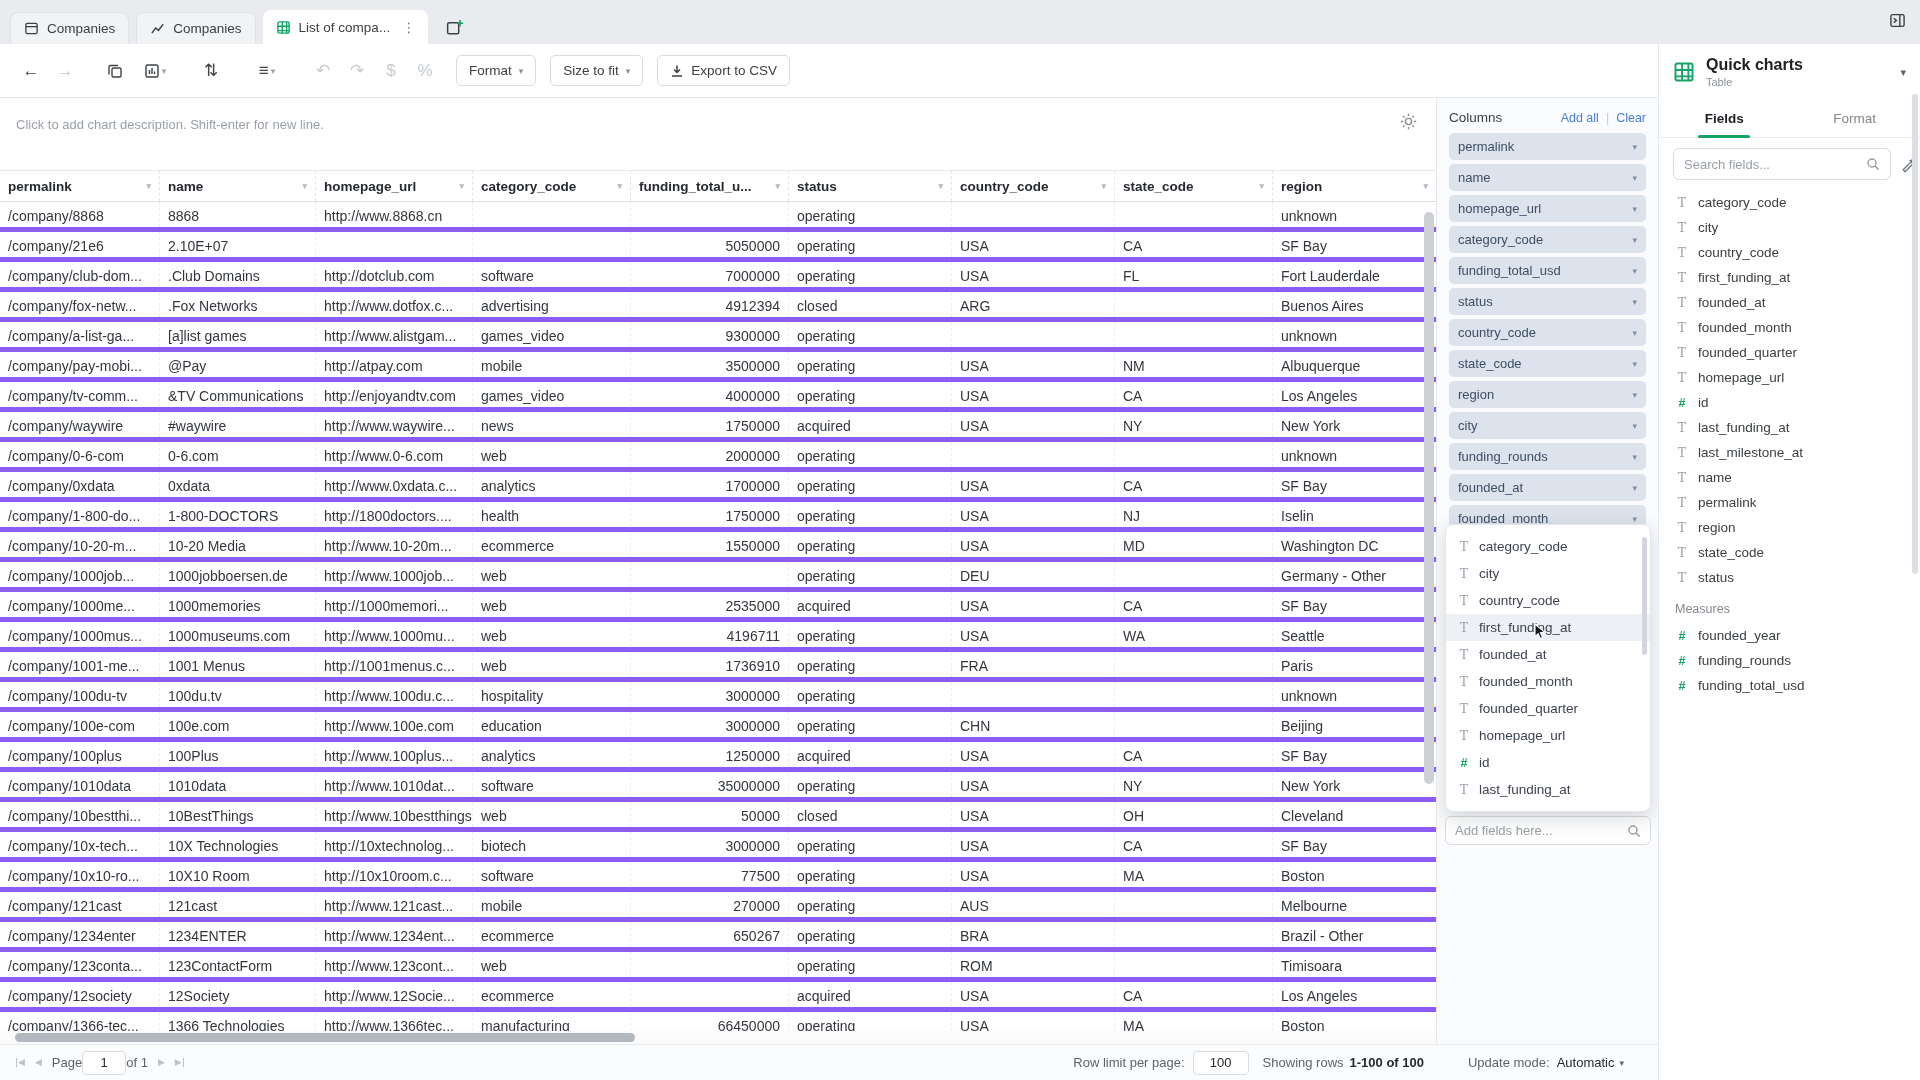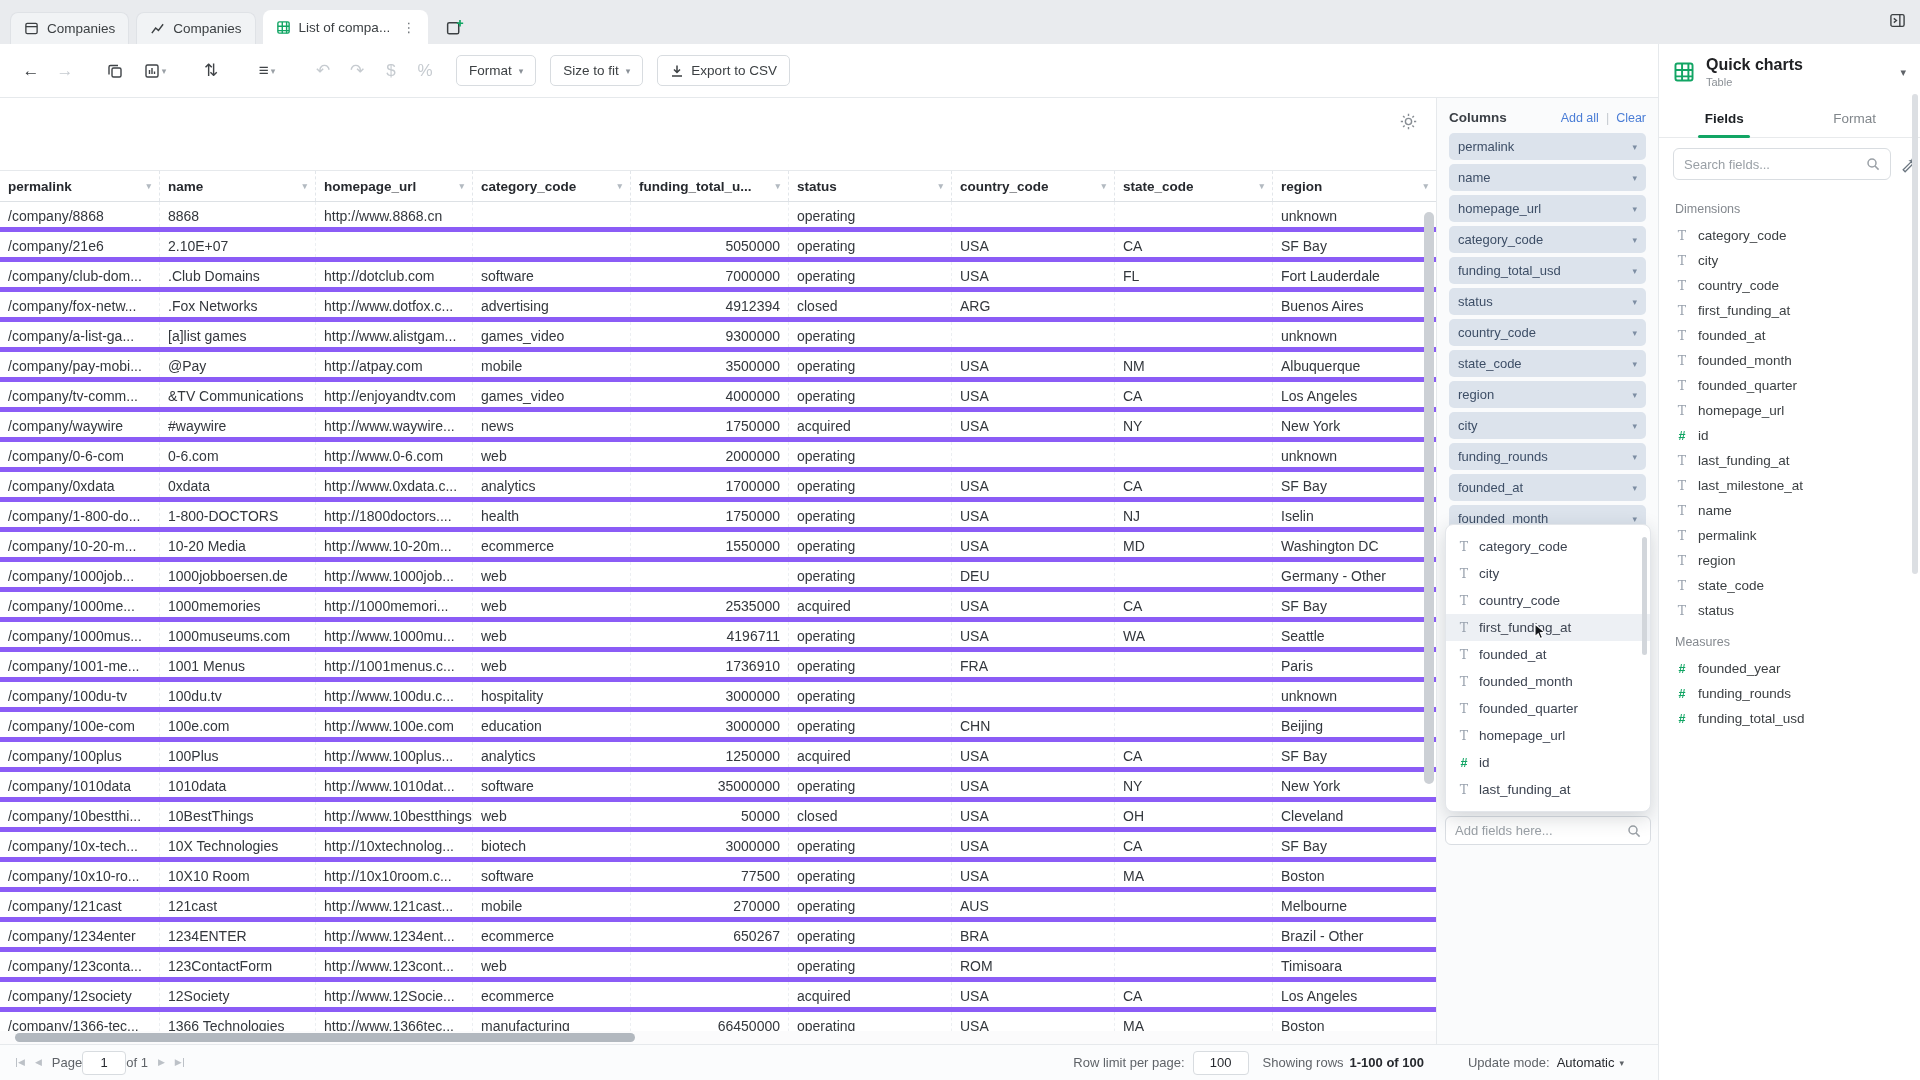--- a/index.html
+++ b/index.html
@@ -60,21 +60,21 @@
   .th:nth-child(8),.tr .td:nth-child(8){width:158px}
   .th:nth-child(9),.tr .td:nth-child(9){flex:1;min-width:0;border-right:none}
   .td:nth-child(5){text-align:right}
   .vscroll{position:absolute;right:2px;top:42px;width:10px;height:572px;background:#ccd0d5;border-radius:5px}
   .hscroll{height:13px;flex:none;position:relative;background:#fbfbfc}
   .hscroll-thumb{position:absolute;left:15px;top:2px;height:9px;width:620px;background:#b2b8bf;border-radius:5px}
 
   
   .columns-panel{width:222px;flex:none;background:#fafbfc;border-left:1px solid #e6e9ec;position:relative;overflow:hidden}
   .cp-head{display:flex;align-items:center;justify-content:space-between;padding:12px 12px 8px}
-  .cp-title{font-size:13.5px;font-weight:700;color:#3a3f45}
+  .cp-title{font-size:13.5px;font-weight:400;color:#3a3f45}
   .cp-links{font-size:12.5px;display:flex;gap:7px;align-items:center}
   .cp-link{color:#4a7dd6}
   .cp-link-sep{color:#c5cad0}
   .chips{padding:0 12px;display:flex;flex-direction:column;gap:4px}
   .chip{height:27px;background:#dce3ec;border-radius:5px;display:flex;align-items:center;justify-content:space-between;
     padding:0 9px;font-size:13px;color:#3d4e66;flex:none}
   .chip .caret{color:#7d8da3;font-size:9px}
   .dropdown{position:absolute;left:8px;top:426px;width:206px;height:288px;background:#fff;border:1px solid #e3e6ea;
     border-radius:8px;box-shadow:0 6px 20px rgba(30,40,50,.18);padding:8px 0;z-index:5;overflow:hidden}
   .dd-item{height:27px;display:flex;align-items:center;gap:8px;padding:0 11px;font-size:13.5px;color:#3c4350;position:relative}
@@ -243,20 +243,21 @@
               </svg>
           </span>
           <span>Export to CSV</span>
         </div>
       </div>
 
       <div class="main-row">
 
         <div class="grid-area">
           <div class="sheet-header">
+            <div class="sheet-desc">Click to add chart description. Shift-enter for new line.</div>
             <div class="gear-btn">
               <span>
                 <svg width="19" height="19" viewBox="0 0 19 19">
                     <g stroke="#878d93" stroke-width="1.4" fill="none">
                       <circle cx="9.5" cy="9.5" r="3.1"></circle>
                       <path d="M9.5,1.8 V4 M9.5,15 v2.2 M1.8,9.5 H4 M15,9.5 h2.2 M4.1,4.1 L5.6,5.6 M13.4,13.4 l1.5,1.5 M14.9,4.1 L13.4,5.6 M5.6,13.4 l-1.5,1.5"></path>
                     </g>
                   </svg>
               </span>
             </div>
@@ -804,21 +805,20 @@
           </span>
         </div>
         <span>
           <svg width="17" height="17" viewBox="0 0 16 16">
               <path d="M3,13 L10.5,5.5 l1.8,1.8 L4.8,14.8 z M12,2 l0.7,1.8 L14.5,4.5 l-1.8,0.7 L12,7 l-0.7,-1.8 L9.5,4.5 l1.8,-0.7 z" fill="none" stroke="#6b7680" stroke-width="1.2"></path>
             </svg>
         </span>
       </div>
 
       <div class="fp-list">
-        <div class="fp-section">Dimensions</div>
         <div>
             <div class="fp-item">
               <span class="type-icon">T</span>
               <span class="fp-label">category_code</span>
             </div>
             <div class="fp-item">
               <span class="type-icon">T</span>
               <span class="fp-label">city</span>
             </div>
             <div class="fp-item">

